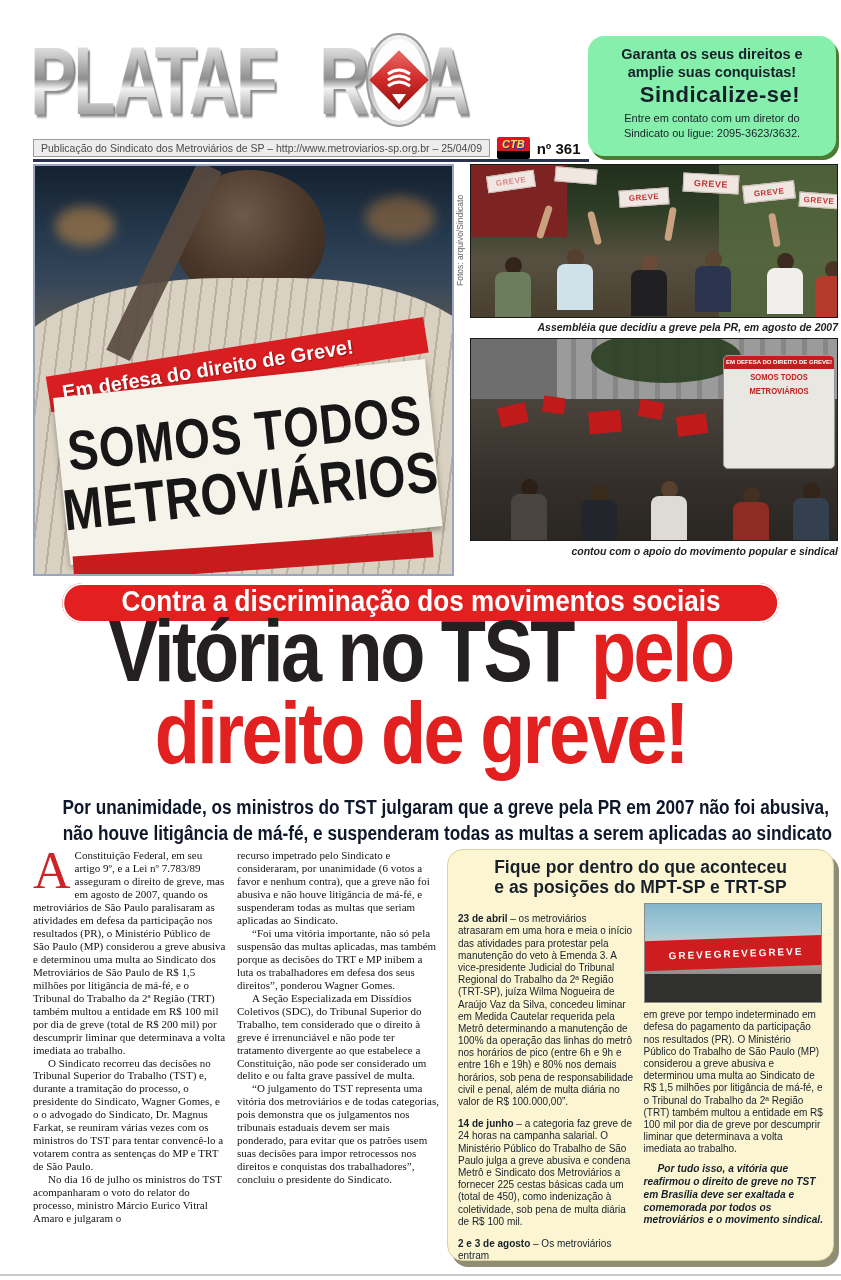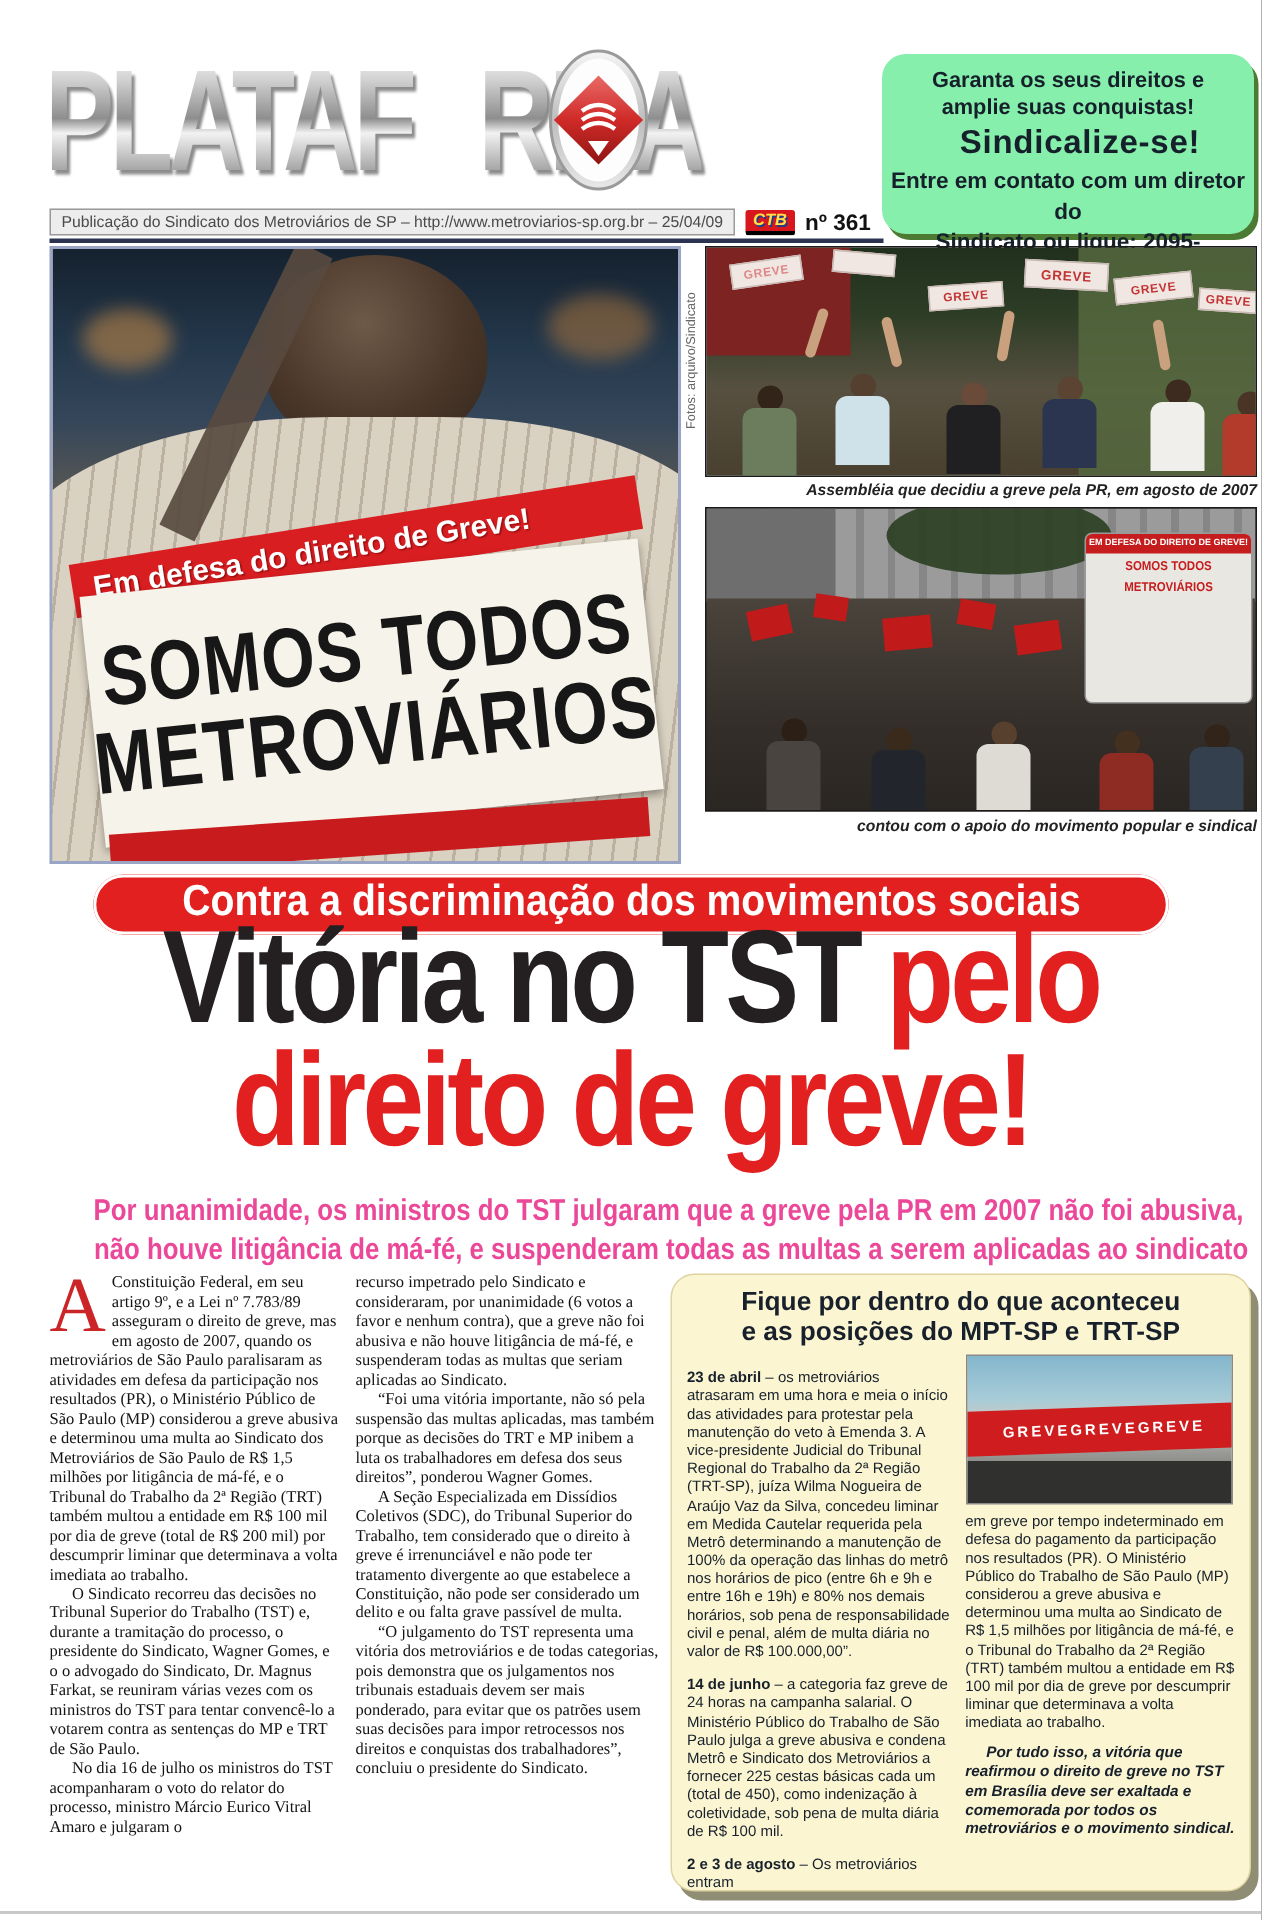--- a/index.html
+++ b/index.html
@@ -10,32 +10,32 @@
         align-items:center;justify-content:flex-start;}
   .metal{font-weight:900;font-size:96px;letter-spacing:-4px;line-height:1;
          background:linear-gradient(180deg,#fdfdfd 0%,#cfcfcf 22%,#8e8e8e 48%,#f2f2f2 58%,#9f9f9f 86%,#dcdcdc 100%);
          -webkit-background-clip:text;background-clip:text;color:transparent;
          transform:scaleX(.72);transform-origin:left center;white-space:nowrap;
          filter:drop-shadow(3px 3px 1px rgba(0,0,0,.45));}
   .logo-diamond{position:absolute;left:336px;top:6px;width:66px;height:96px;}
   .pub-strip{position:absolute;left:33px;top:136px;width:556px;height:24px;display:flex;align-items:center;gap:7px;}
   .pub-box{background:#ededed;border:1px solid #9a9a9a;color:#4a4a4a;font-size:10.5px;
            padding:2px 7px;white-space:nowrap;}
-  .ctb{background:#d8161d;border-bottom:3px solid #000000;border-radius:2px;color:#ffe24a;
+  .ctb{background:#d8161d;border-bottom:8px solid #000000;border-radius:2px;color:#ffe24a;
        font-weight:900;font-style:italic;font-size:11px;padding:1px 5px;
        text-shadow:1px 1px 0 #1c3c8e;}
   .issue{font-weight:700;font-size:15px;color:#111;}
   .header-rule{position:absolute;left:33px;top:159px;width:556px;height:3px;background:#2b3350;}
   
   .join-box{position:absolute;left:588px;top:36px;width:248px;height:120px;background:#86efac;
             border-radius:16px;box-shadow:3px 4px 0 #4d7a33;text-align:center;color:#16202b;
             padding-top:9px;box-sizing:border-box;}
   .join-b1{font-weight:700;font-size:14.5px;line-height:1.25;}
   .join-cta{font-weight:900;font-size:22px;letter-spacing:.5px;margin:1px 0 3px;padding-left:16px;}
-  .join-c{font-size:15px;line-height:1.35;font-weight:bold;}
+  .join-c{font-size:11px;line-height:1.35;}
   
   .photo-left{position:absolute;left:33px;top:164px;width:421px;height:412px;border:2px solid #9aa4c4;
               box-sizing:border-box;overflow:hidden;
               background:linear-gradient(180deg,#15212e 0%,#24384c 16%,#35465a 28%,#5c5a52 42%,#8a8274 58%,#a39a8a 100%);}
   .pl-glow{position:absolute;border-radius:50%;filter:blur(6px);}
   .pl-head{position:absolute;left:140px;top:4px;width:150px;height:130px;border-radius:50% 50% 45% 45%;
            background:radial-gradient(circle at 45% 35%,#6e5a48 0%,#4a372a 55%,#33251c 100%);}
   .pl-shirt{position:absolute;left:-30px;top:112px;width:480px;height:330px;
             border-radius:45% 40% 0 0/30% 26% 0 0;background:#d9d1c1;
             background-image:repeating-linear-gradient(97deg,rgba(110,92,74,.28) 0 2px,transparent 2px 15px);}
@@ -87,21 +87,21 @@
                 padding-top:4px;transform:scaleX(.9);}
   
   .kicker{position:absolute;left:50%;top:583px;transform:translateX(-50%);background:#e2201f;
           border-radius:22px;padding:2px 26px 5px;box-shadow:0 0 0 2px #fff inset;}
   .kicker span{display:inline-block;color:#fff;font-weight:700;font-size:29px;transform:scaleX(.9);
                white-space:nowrap;}
   .headline{position:absolute;left:0;top:610px;width:841px;text-align:center;line-height:.93;
             font-weight:900;}
   .hl-line{display:inline-block;transform:scaleX(.84);white-space:nowrap;font-size:88px;letter-spacing:-3px;}
   .hl-black{color:#242021;} .hl-red{color:#e2201f;}
-  .subhead{position:absolute;left:0;top:794px;width:841px;text-align:center;color:#ec4899;
+  .subhead{position:absolute;left:0;top:794px;width:841px;text-align:center;color:#0f172a;
            font-weight:700;line-height:1.3;}
   .subhead span{display:inline-block;transform:scaleX(.86);white-space:nowrap;font-size:20px;}
   
   .col{position:absolute;top:849px;font-family:"Liberation Serif",serif;font-size:11px;
        line-height:1.18;color:#131313;text-align:left;}
   .col1{left:33px;width:194px;} .col2{left:237px;width:203px;}
   .col p{margin:0;} .col p.ind{text-indent:15px;}
   .dropcap{float:left;font-size:52px;line-height:.78;color:#cc2527;padding:2px 4px 0 0;
            font-family:"Liberation Serif",serif;}
   

